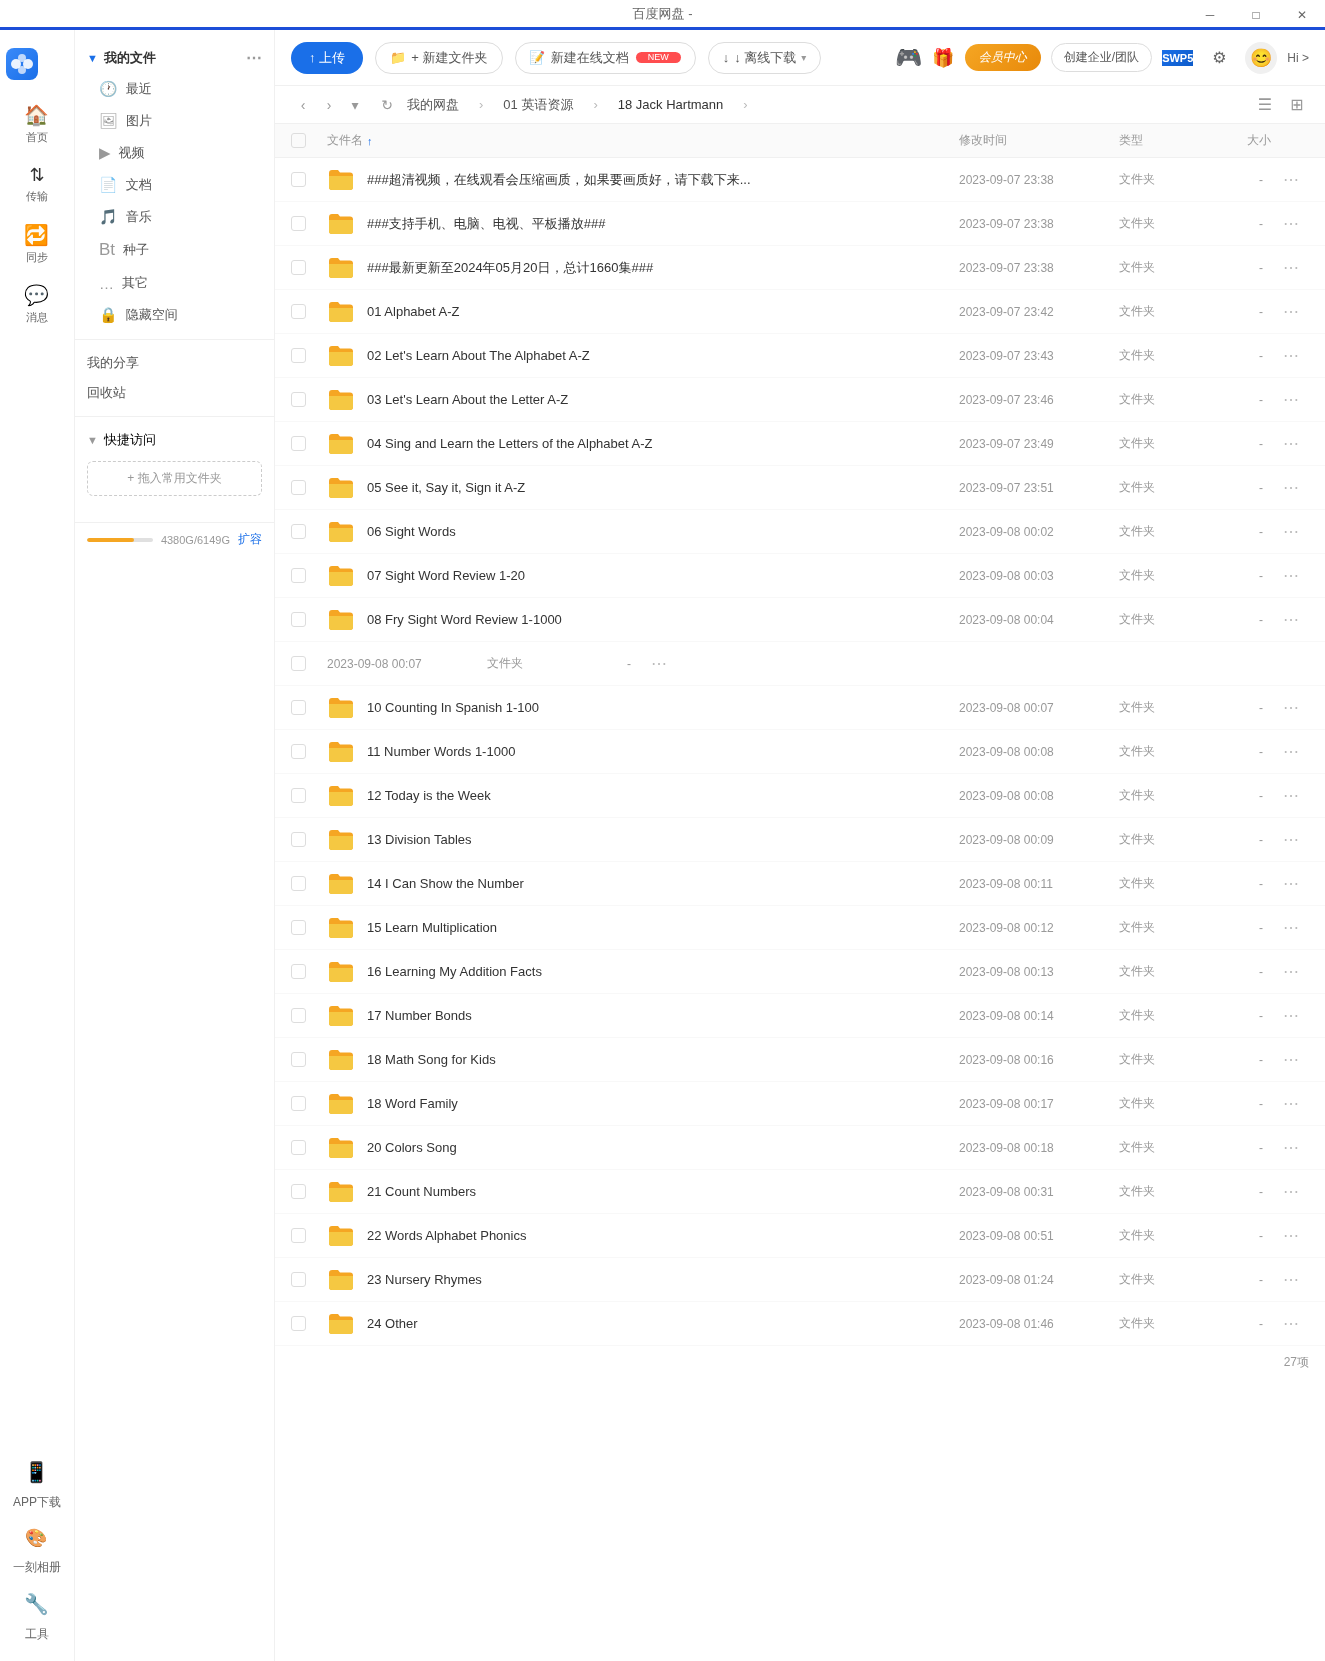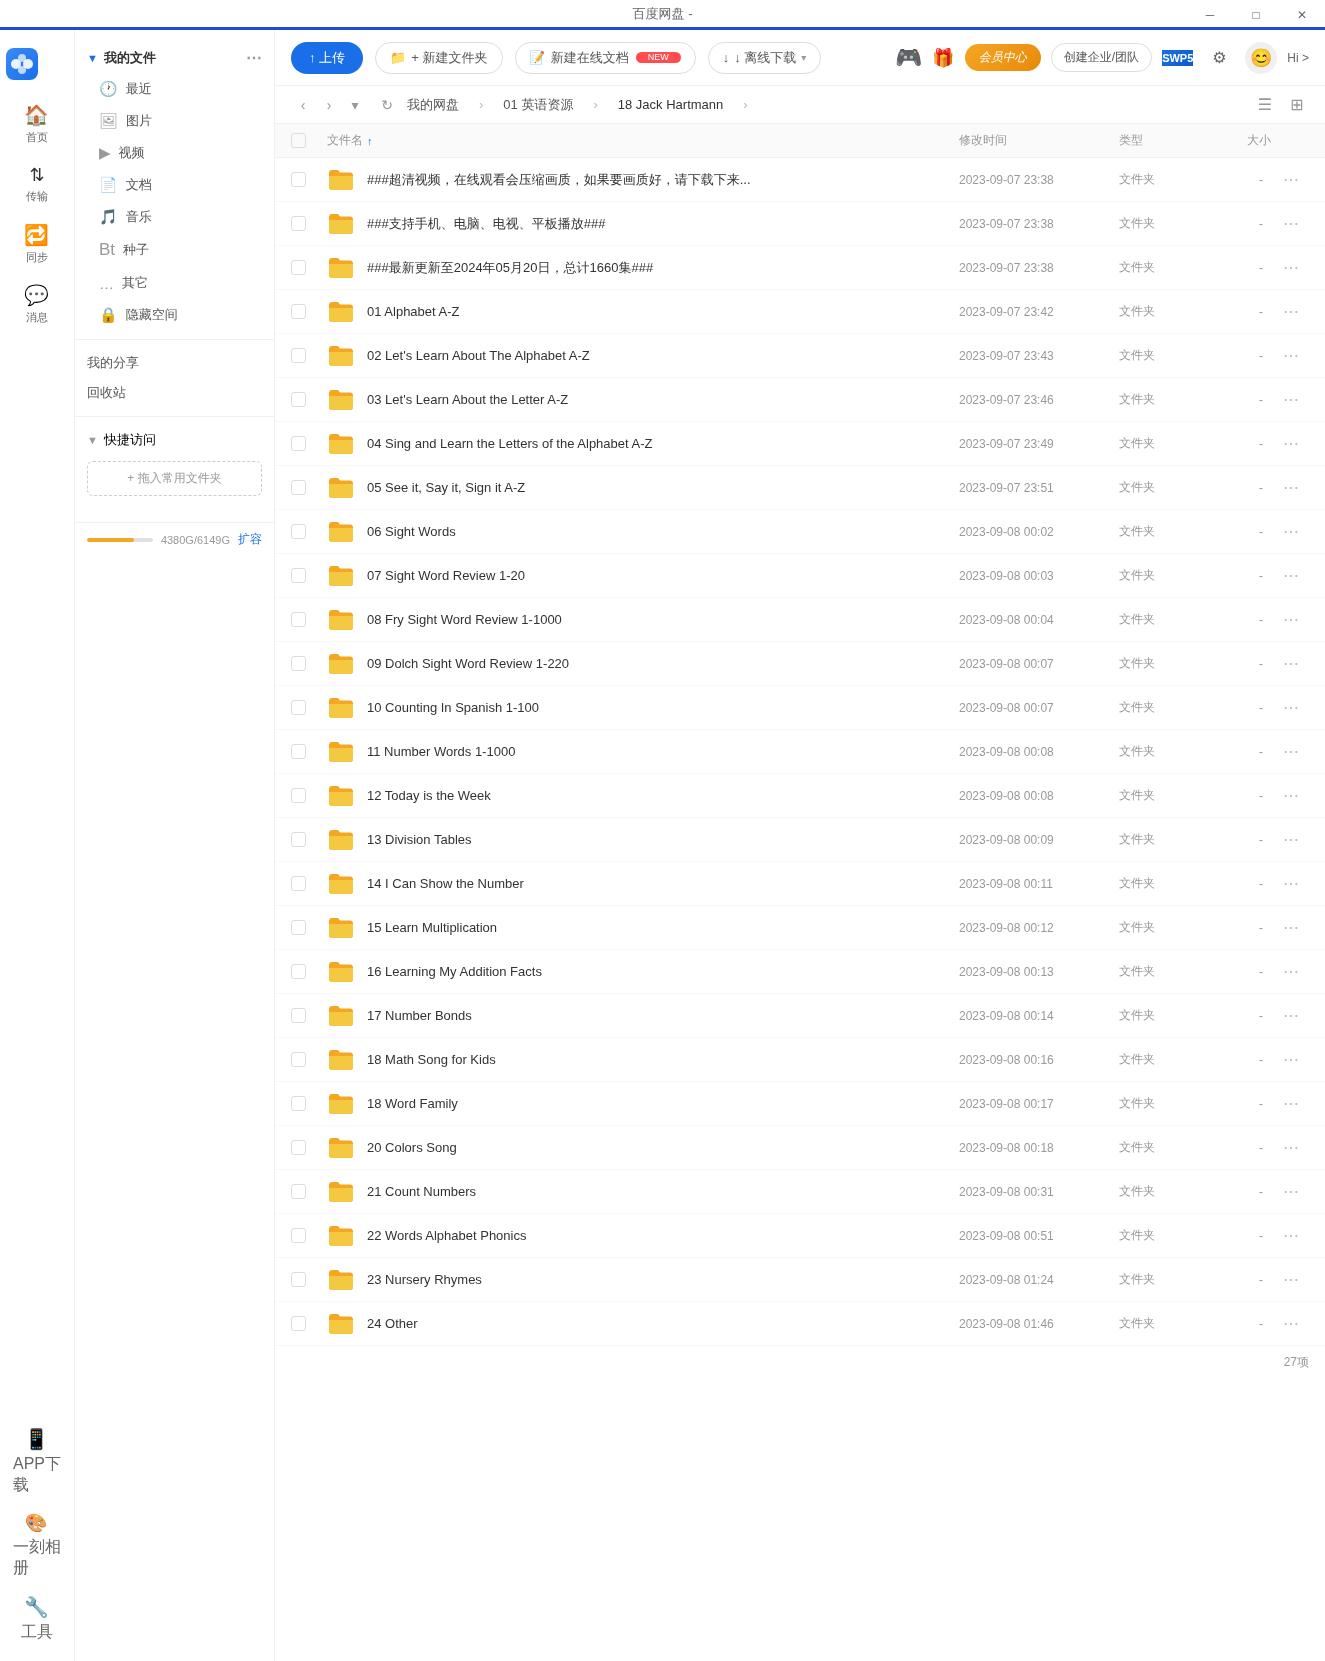--- a/index.html
+++ b/index.html
@@ -108,21 +108,21 @@
       display: flex;
       flex-direction: column;
       align-items: center;
       gap: 3px;
       cursor: pointer;
       padding: 6px;
       width: 60px;
       border-radius: 8px;
     }
     .sidebar-bottom-item .icon { font-size: 20px; }
-    .sidebar-bottom-item .label { font-size: 16px; color: #666; }
+    .sidebar-bottom-item .label { font-size: 12px; color: #666; margin-top: 7px; }
 
     
     .main-area {
       display: flex;
       flex: 1;
       overflow: hidden;
     }
 
     
     .file-sidebar {
@@ -917,29 +917,20 @@
         <span class="file-size">-</span>
       </div>
       <div class="col-actions">
         <span class="dot-menu">⋯</span>
       </div>
     </div>
             <div class="file-row">
       <div class="col-check">
         <div class="checkbox"></div>
       </div>
-      <div class="col-name">
-        <div class="folder-icon-cell">
-          <svg class="folder-icon-svg" viewBox="0 0 24 20">
-            <path d="M0 3 Q0 0 3 0 L9 0 L11 2.5 L21 2.5 Q24 2.5 24 5.5 L24 17 Q24 20 21 20 L3 20 Q0 20 0 17 Z" fill="#f5a623"></path>
-            <path d="M0 6 L24 6 L24 17 Q24 20 21 20 L3 20 Q0 20 0 17 Z" fill="#f5c842"></path>
-          </svg>
-        </div>
-        <span class="file-name-text">09 Dolch Sight Word Review 1-220</span>
-      </div>
       <div class="col-date">
         <span class="file-date">2023-09-08 00:07</span>
       </div>
       <div class="col-type">
         <span class="file-type">文件夹</span>
       </div>
       <div class="col-size">
         <span class="file-size">-</span>
       </div>
       <div class="col-actions">

